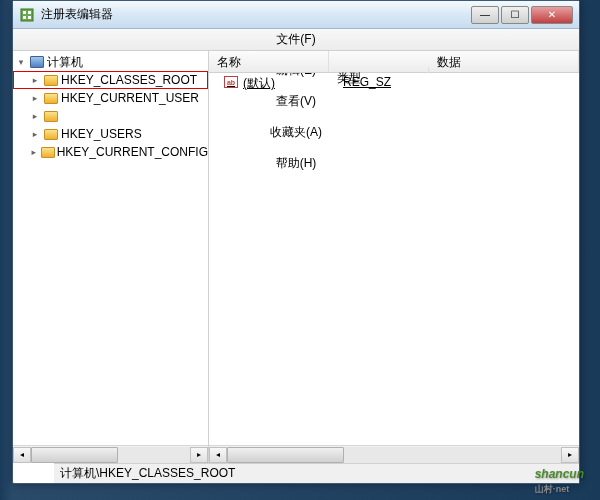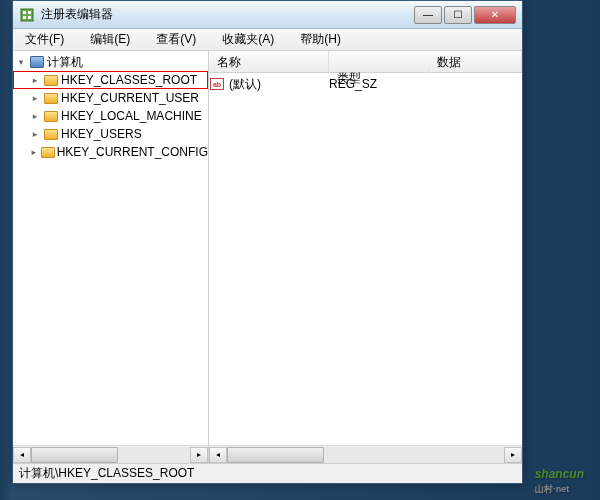--- a/index.html
+++ b/index.html
@@ -1,56 +1,56 @@
 <!DOCTYPE html>
 <html><head>
 <meta charset="utf-8">
 <style>
 * { margin: 0; padding: 0; box-sizing: border-box; font-family: "Microsoft YaHei", Tahoma, sans-serif; font-size: 12px; }
 body { width: 600px; height: 500px; background: linear-gradient(to right, #1a3a5a 0%, #2a4a6a 2%, #1a3a5a 100%); overflow: hidden; position: relative; }
-.window { position: absolute; left: 12px; top: 0; width: 511px; height: 484px; background: #fff; border: 1px solid #3a5a7a; border-radius: 2px; box-shadow: 0 0 8px rgba(0,0,0,0.4); }
+.window { position: absolute; left: 12px; top: 0; width: 568px; height: 484px; background: #fff; border: 1px solid #3a5a7a; border-radius: 2px; box-shadow: 0 0 8px rgba(0,0,0,0.4); }
 .titlebar { height: 28px; background: linear-gradient(to bottom, #f5f9fc 0%, #d8e8f5 50%, #c8dcef 100%); border-bottom: 1px solid #a0b8d0; display: flex; align-items: center; padding: 0 6px; position: relative; }
 .titlebar-icon { width: 16px; height: 16px; margin-right: 6px; display: flex; align-items: center; justify-content: center; }
 .titlebar-title { flex: 1; color: #000; }
 .win-controls { display: flex; gap: 2px; }
 .win-btn { width: 28px; height: 18px; border: 1px solid #888; border-radius: 2px; display: flex; align-items: center; justify-content: center; font-size: 10px; cursor: pointer; }
 .win-min { background: linear-gradient(#f0f0f0, #d0d0d0); }
 .win-max { background: linear-gradient(#f0f0f0, #d0d0d0); }
 .win-close { background: linear-gradient(#e8a0a0, #c04040); color: #fff; width: 42px; }
-.menubar { height: 22px; background: linear-gradient(#f8f8f8, #ececec); border-bottom: 1px solid #d0d0d0; display: flex; align-items: center; padding: 0 4px; gap: 10px; }
+.menubar { height: 22px; background: linear-gradient(#f8f8f8, #ececec); border-bottom: 1px solid #d0d0d0; display: flex; align-items: center; padding: 0 4px; gap: 10px; flex-direction: column; }
 .menu-item { padding: 2px 8px; cursor: pointer; }
 .content { display: flex; height: calc(100% - 28px - 22px - 20px); }
 .tree-panel { width: 196px; border-right: 1px solid #d0d0d0; overflow: hidden; position: relative; }
 .tree { padding: 2px 0; overflow: auto; height: calc(100% - 18px); }
 .tree-node { display: flex; align-items: center; height: 18px; padding-left: 4px; white-space: nowrap; cursor: pointer; }
 .tree-node.root { padding-left: 2px; }
 .tree-node.child { padding-left: 16px; }
 .tree-node.highlighted { outline: 1px solid #e00000; outline-offset: -1px; }
 .expand-glyph { width: 12px; height: 12px; display: flex; align-items: center; justify-content: center; color: #666; font-size: 9px; }
 .node-icon { width: 16px; height: 14px; margin: 0 2px; display: flex; align-items: center; justify-content: center; }
 .folder-icon { width: 14px; height: 11px; background: linear-gradient(#fce28a, #f0b030); border: 1px solid #c89020; border-radius: 1px; }
 .computer-icon { width: 14px; height: 12px; background: linear-gradient(#a0c8f0, #5080c0); border: 1px solid #406090; border-radius: 1px; }
 .list-panel { flex: 1; position: relative; overflow: hidden; }
 .list-header { display: flex; height: 22px; background: linear-gradient(#fcfcfc, #ececec); border-bottom: 1px solid #d0d0d0; }
 .list-col { padding: 3px 8px; border-right: 1px solid #e0e0e0; cursor: pointer; }
 .list-col.c1 { width: 120px; }
 .list-col.c2 { width: 100px; margin-top: 16px; }
 .list-col.c3 { flex: 1; }
 .list-body { padding: 2px 0; height: calc(100% - 22px - 18px); overflow: auto; }
-.list-row { display: flex; align-items: center; height: 18px; padding-left: 0; }
+.list-row { display: flex; align-items: flex-start; height: 18px; padding-left: 14px; text-decoration: underline; }
 .value-icon { width: 16px; height: 14px; margin-right: 4px; display: flex; align-items: center; justify-content: center; }
 .ab-icon { width: 14px; height: 12px; background: #fff; border: 1px solid #c04040; font-size: 7px; color: #c04040; display: flex; align-items: center; justify-content: center; font-weight: bold; }
 .list-cell.c1 { width: 100px; }
 .list-cell.c2 { width: 100px; }
 .list-cell.c3 { flex: 1; }
 .hscroll { position: absolute; bottom: 0; left: 0; right: 0; height: 18px; background: #f0f0f0; border-top: 1px solid #d8d8d8; display: flex; align-items: center; }
 .hscroll-btn { width: 18px; height: 16px; background: linear-gradient(#f8f8f8, #e0e0e0); border: 1px solid #c0c0c0; display: flex; align-items: center; justify-content: center; font-size: 8px; cursor: pointer; }
 .hscroll-track { flex: 1; height: 16px; background: #e8e8e8; position: relative; }
 .hscroll-thumb { position: absolute; left: 0; width: 55%; height: 100%; background: linear-gradient(#f0f0f0, #d0d0d0); border: 1px solid #b0b0b0; border-radius: 1px; cursor: pointer; }
-.statusbar { height: 20px; background: #f0f0f0; border-top: 1px solid #d0d0d0; display: flex; align-items: center; padding: 0 6px; }
+.statusbar { height: 20px; background: #f0f0f0; border-top: 1px solid #d0d0d0; display: flex; align-items: center; padding: 0 6px; margin-left: 41px; }
 .watermark { position: absolute; bottom: 4px; right: 16px; color: #4a8a2a; font-size: 20px; font-weight: bold; font-style: italic; text-shadow: 1px 1px 2px rgba(0,0,0,0.3); pointer-events: none; }
 .watermark .sub { font-size: 9px; color: #888; display: block; text-align: left; font-style: normal; }
 </style>
 </head>
 <body>
 
 <div class="window">
   <div class="titlebar">
     <span class="titlebar-icon">
       <svg width="14" height="14" viewBox="0 0 14 14">
@@ -99,21 +99,20 @@
           <span class="node-icon">
               <span class="folder-icon"></span>
             </span>
           <span>HKEY_CURRENT_USER</span>
         </div>
         <div class="tree-node child">
           <span class="expand-glyph">▸</span>
           <span class="node-icon">
               <span class="folder-icon"></span>
             </span>
-          <span>HKEY_LOCAL_MACHINE</span>
         </div>
         <div class="tree-node child">
           <span class="expand-glyph">▸</span>
           <span class="node-icon">
               <span class="folder-icon"></span>
             </span>
           <span>HKEY_USERS</span>
         </div>
         <div class="tree-node child">
           <span class="expand-glyph">▸</span>

